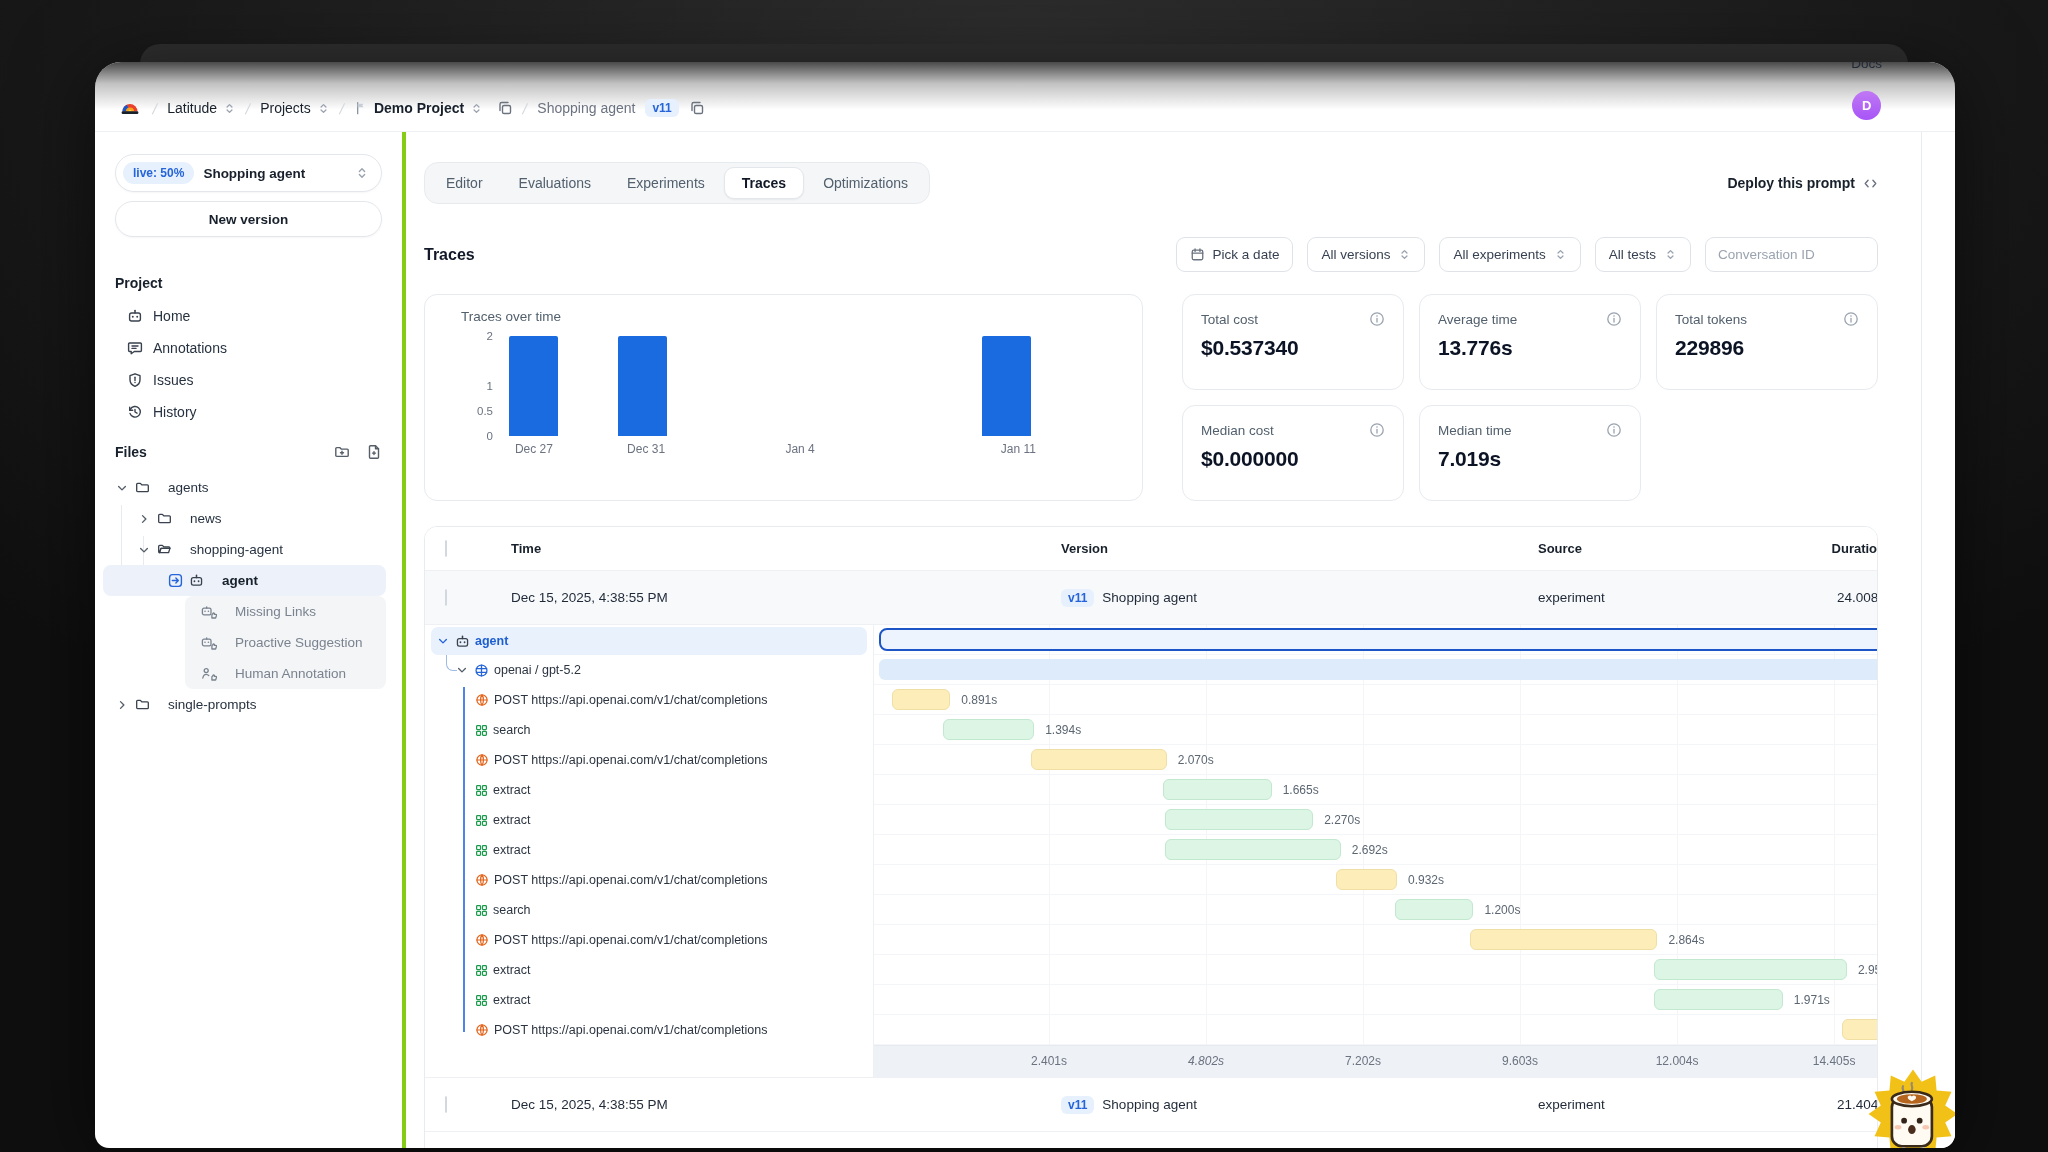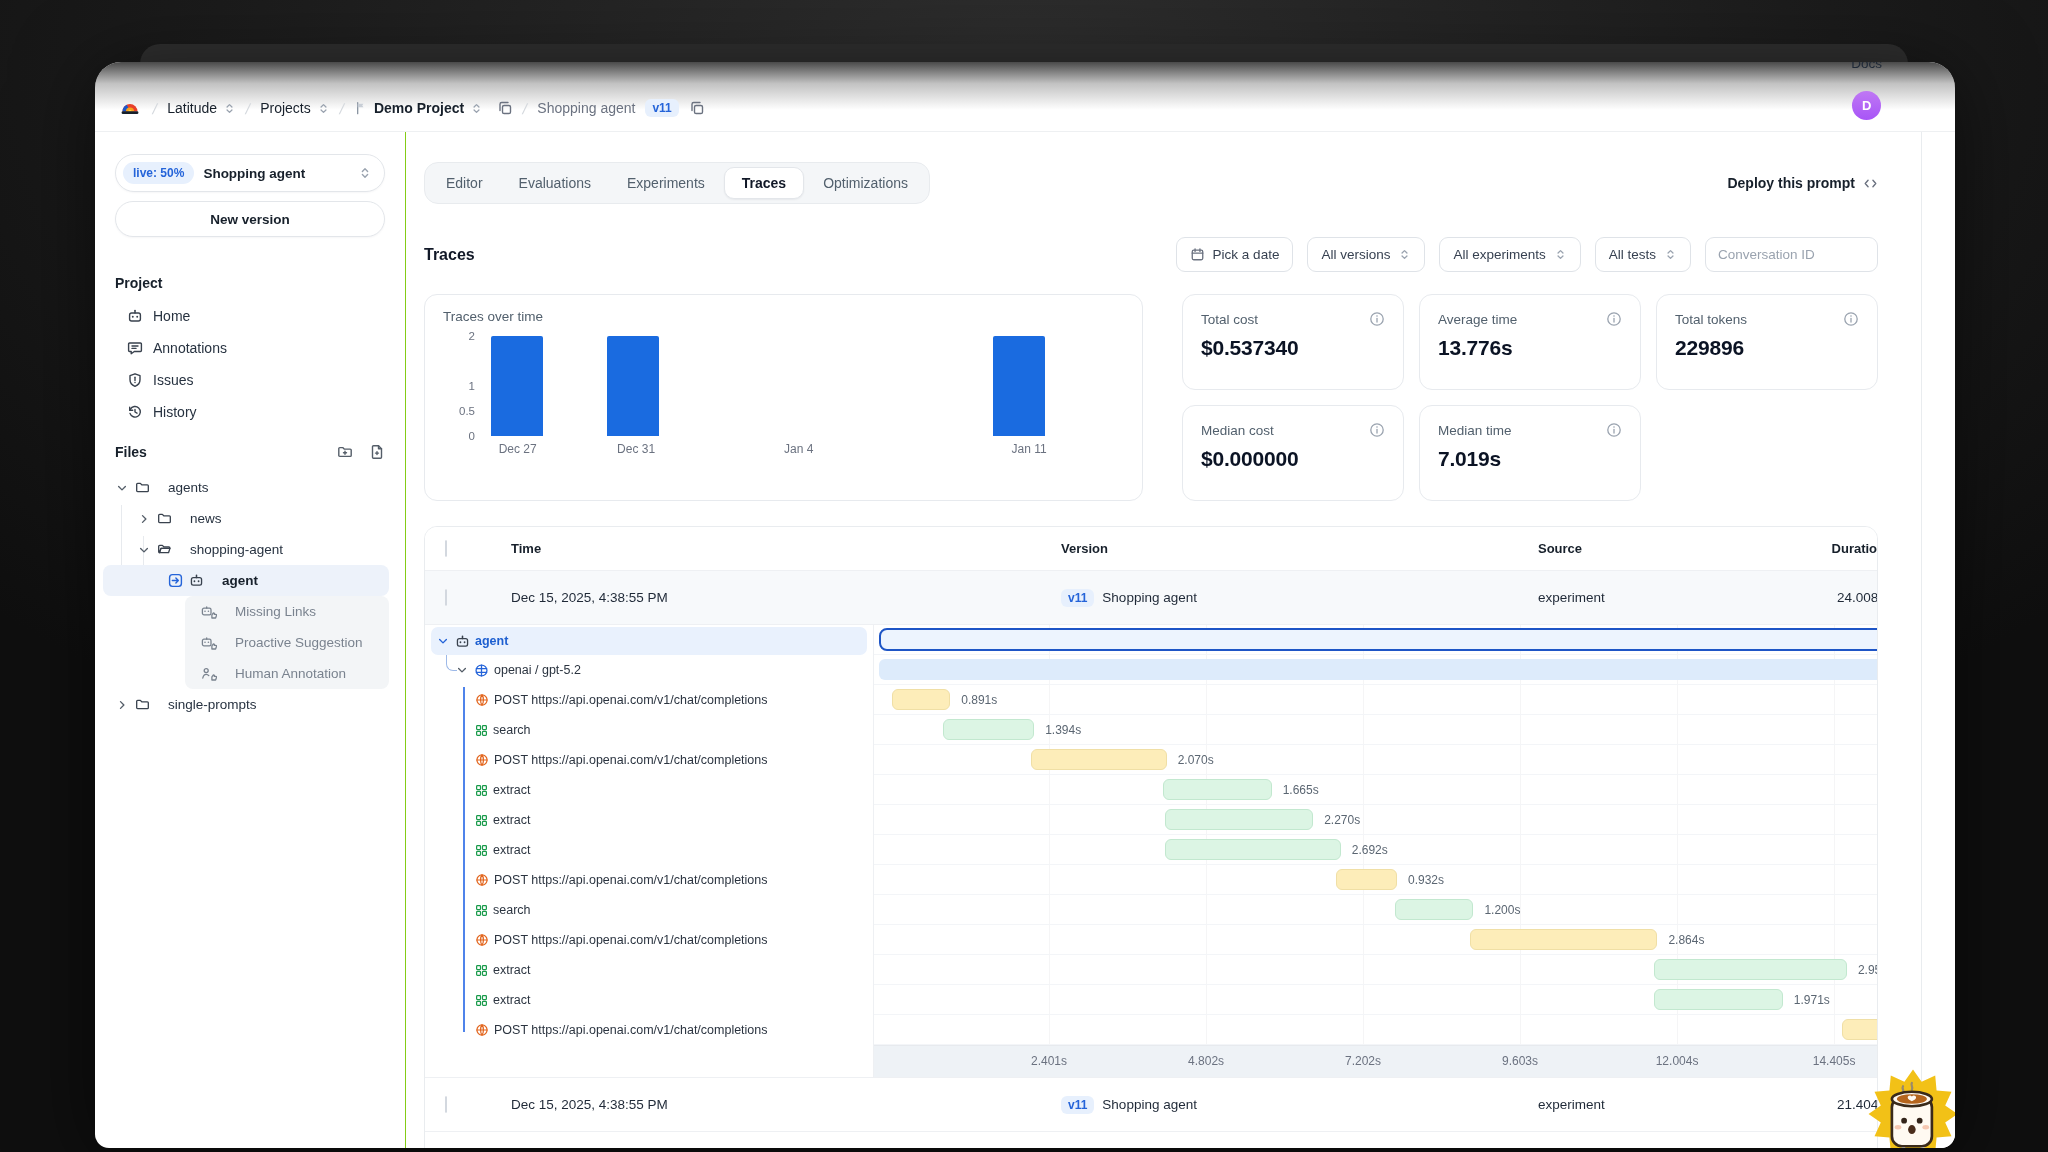--- a/index.html
+++ b/index.html
@@ -24,21 +24,21 @@
   .icon { display:inline-flex; align-items:center; justify-content:center; }
   .badge-blue { background:#e7f0fd; color:#2564d9; font-size:12px; font-weight:700; padding:2px 7px; border-radius:6px; }
   .nav-right { display:flex; align-items:center; gap:20px;flex-direction:column; }
   .usage { display:flex; align-items:center; gap:7px; font-size:13px; font-weight:600; color:#1f2937; }
   .nav-link { font-size:13.5px; font-weight:500; color:#1f2937; }
   .avatar { width:29px; height:29px; border-radius:50%; background:linear-gradient(180deg,#bf78f4,#a855f7); color:#fff; font-size:13px; font-weight:700; display:flex; align-items:center; justify-content:center; }
 
   .app-body { display:flex; height:calc(100% - 70px); }
 
   
-  .sidebar { width:311px; border-right:1px solid #84cc16; padding:22px 20px 0 20px; flex:none; position:relative; }
+  .sidebar { width:311px; border-right:4px solid #84cc16; padding:22px 20px 0 20px; flex:none; position:relative; }
   .prompt-pill { height:38px; border:1px solid #e3e6ea; border-radius:20px; display:flex; align-items:center; gap:9px; padding:0 12px 0 7px; background:#fff; box-shadow:0 1px 2px rgba(16,24,40,.04); cursor:pointer; }
   .live-badge { background:#e7f0fd; color:#2564d9; font-size:12px; font-weight:700; padding:4px 10px; border-radius:13px; white-space:nowrap; }
   .prompt-name { flex:1; font-size:13.5px; font-weight:700; color:#17202b; white-space:nowrap; overflow:hidden; }
   .btn-newver { margin-top:9px; width:100%; height:36px; border:1px solid #e3e6ea; border-radius:19px; background:#fff; font-size:13.5px; font-weight:700; color:#17202b; box-shadow:0 1px 2px rgba(16,24,40,.04); cursor:pointer; font-family:inherit; }
   .side-section { margin-top:38px; font-size:14px; font-weight:700; color:#17202b; display:flex; align-items:center; justify-content:space-between; }
   .side-items { margin-top:9px; }
   .side-item { display:flex; align-items:center; gap:10px; height:32px; padding-left:12px; font-size:14px; color:#273240; border-radius:8px; cursor:pointer; }
   .side-item .icon { color:#39424e; }
   .files-icons { display:flex; gap:16px; color:#555e69; }
   .tree { margin-top:12px; position:relative; }
@@ -65,21 +65,21 @@
 
   .traces-row { margin-top:33px; display:flex; align-items:center; justify-content:space-between; }
   .page-title { font-size:16px; font-weight:700; color:#111827; }
   .filters { display:flex; align-items:center; gap:14px; }
   .fbtn { height:35px; display:flex; align-items:center; gap:8px; padding:0 13px; border:1px solid #dfe3e8; border-radius:9px; background:#fff; font-size:13.5px; font-weight:500; color:#374151; cursor:pointer; white-space:nowrap; }
   .fbtn .icon { color:#6b7280; }
   .finput { height:35px; width:173px; border:1px solid #dfe3e8; border-radius:9px; padding:0 12px; font-size:13.5px; font-family:inherit; color:#374151; }
   .finput::placeholder { color:#9aa3af; }
 
   .dash-row { margin-top:22px; display:flex; gap:39px; }
-  .chart-card { width:719px; height:207px; border:1px solid #e7eaee; border-radius:13px; padding:14px 18px; flex:none; }
+  .chart-card { width:719px; height:207px; border:1px solid #e7eaee; border-radius:13px; padding:14px 36px; flex:none; }
   .chart-title { font-size:13.5px; color:#52606d; }
   .plot { position:relative; margin-top:12px; height:130px; }
   .plot-area { position:absolute; left:42px; right:10px; top:0; height:100px; }
   .ytick { position:absolute; left:0; width:32px; text-align:right; font-size:11.5px; color:#6b7280; transform:translateY(-50%); }
   .bar { position:absolute; bottom:0; width:8.3%; background:#1a6be0; border-radius:2px 2px 0 0; }
   .xlab { position:absolute; top:106px; transform:translateX(-50%); font-size:12px; color:#6b7280; white-space:nowrap; }
 
   .stats-grid { flex:1; display:grid; grid-template-columns:repeat(3,1fr); grid-template-rows:96px 96px; gap:15px; }
   .stat-card { border:1px solid #e7eaee; border-radius:13px; padding:16px 18px; }
   .stat-top { display:flex; align-items:center; justify-content:space-between; font-size:13.5px; color:#52606d; }
@@ -792,21 +792,21 @@
                 <div class="wf-row">
                   <div class="wf-bar tool" style="left: 779.91px; width: 128.903px;"></div>
                   <div class="wf-label" style="left: 919.813px;">1.971s</div>
                 </div>
                 <div class="wf-row">
                   <div class="wf-bar http" style="left: 968.262px; width: 130.8px;"></div>
                 </div>
               </div>
             <div class="wf-axis" id="wfaxis">
                 <div class="wf-tick" style="left: 175.025px;">2.401s</div>
-                <div class="wf-tick" style="left: 332.051px;">4.802s</div>
+                <div class="wf-tick" style="left: 332.051px; font-style: italic;">4.802s</div>
                 <div class="wf-tick" style="left: 489.011px;">7.202s</div>
                 <div class="wf-tick" style="left: 646.036px;">9.603s</div>
                 <div class="wf-tick" style="left: 803.062px;">12.004s</div>
                 <div class="wf-tick" style="left: 960.087px;">14.405s</div>
               </div>
           </div>
         </div>
 
         <div class="tgrid trow">
           <div class="cell-check"><span class="checkbox"></span></div>

